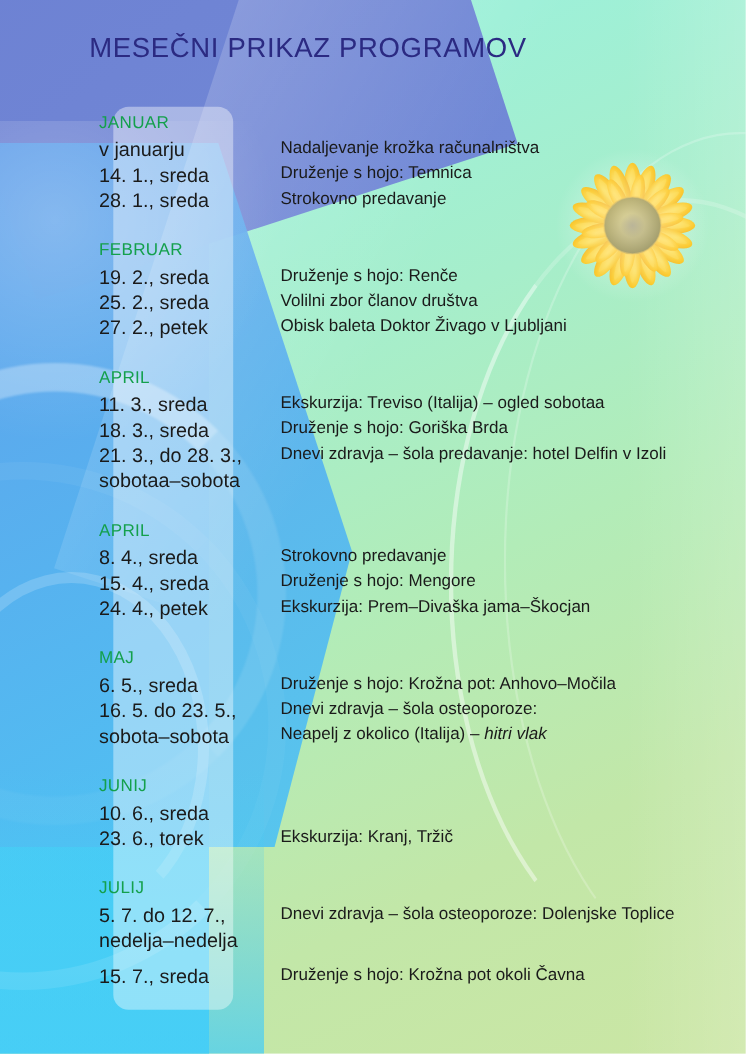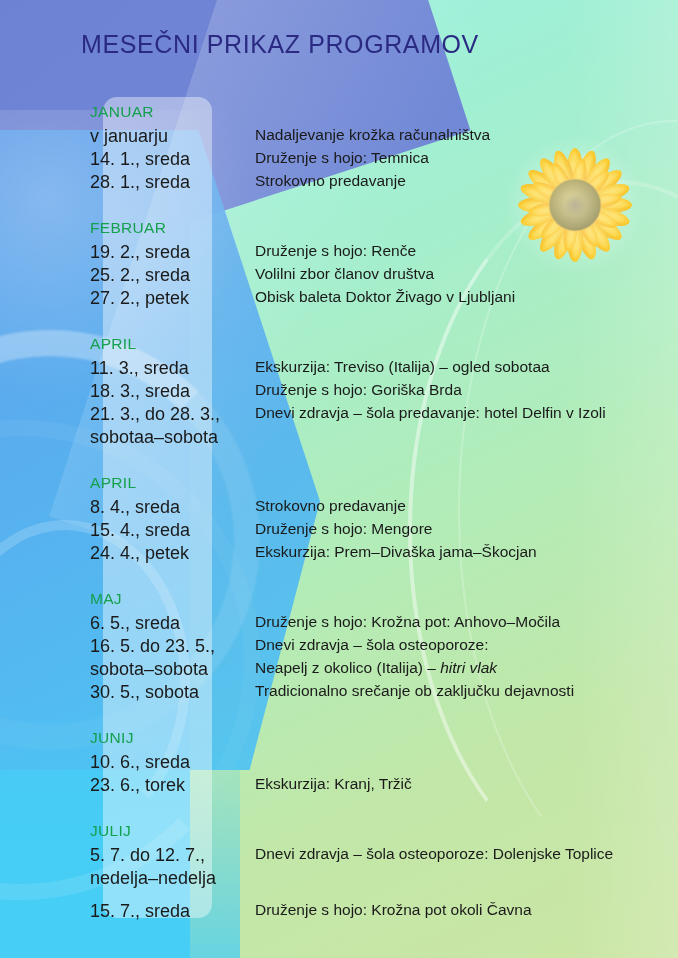--- a/index.html
+++ b/index.html
@@ -401,24 +401,20 @@
         <span class="what">Druženje s hojo: Krožna pot: Anhovo–Močila</span>
       </div>
       <div class="row">
         <span class="when">16. 5. do 23. 5.,</span>
         <span class="what">Dnevi zdravja – šola osteoporoze:</span>
       </div>
       <div class="row">
         <span class="when">sobota–sobota</span>
         <span class="what"><span>Neapelj z okolico (Italija) – </span><span class="it">hitri vlak</span></span>
       </div>
-      <div class="row">
-        <span class="when">30. 5., sobota</span>
-        <span class="what">Tradicionalno srečanje ob zaključku dejavnosti</span>
-      </div>
     </div>
 
     <div class="month-gap"></div>
 
     <div class="month-block">
       <div class="row">
           <span class="month-name">JUNIJ</span>
         </div>
       <div class="row">
         <span class="when">10. 6., sreda</span>

